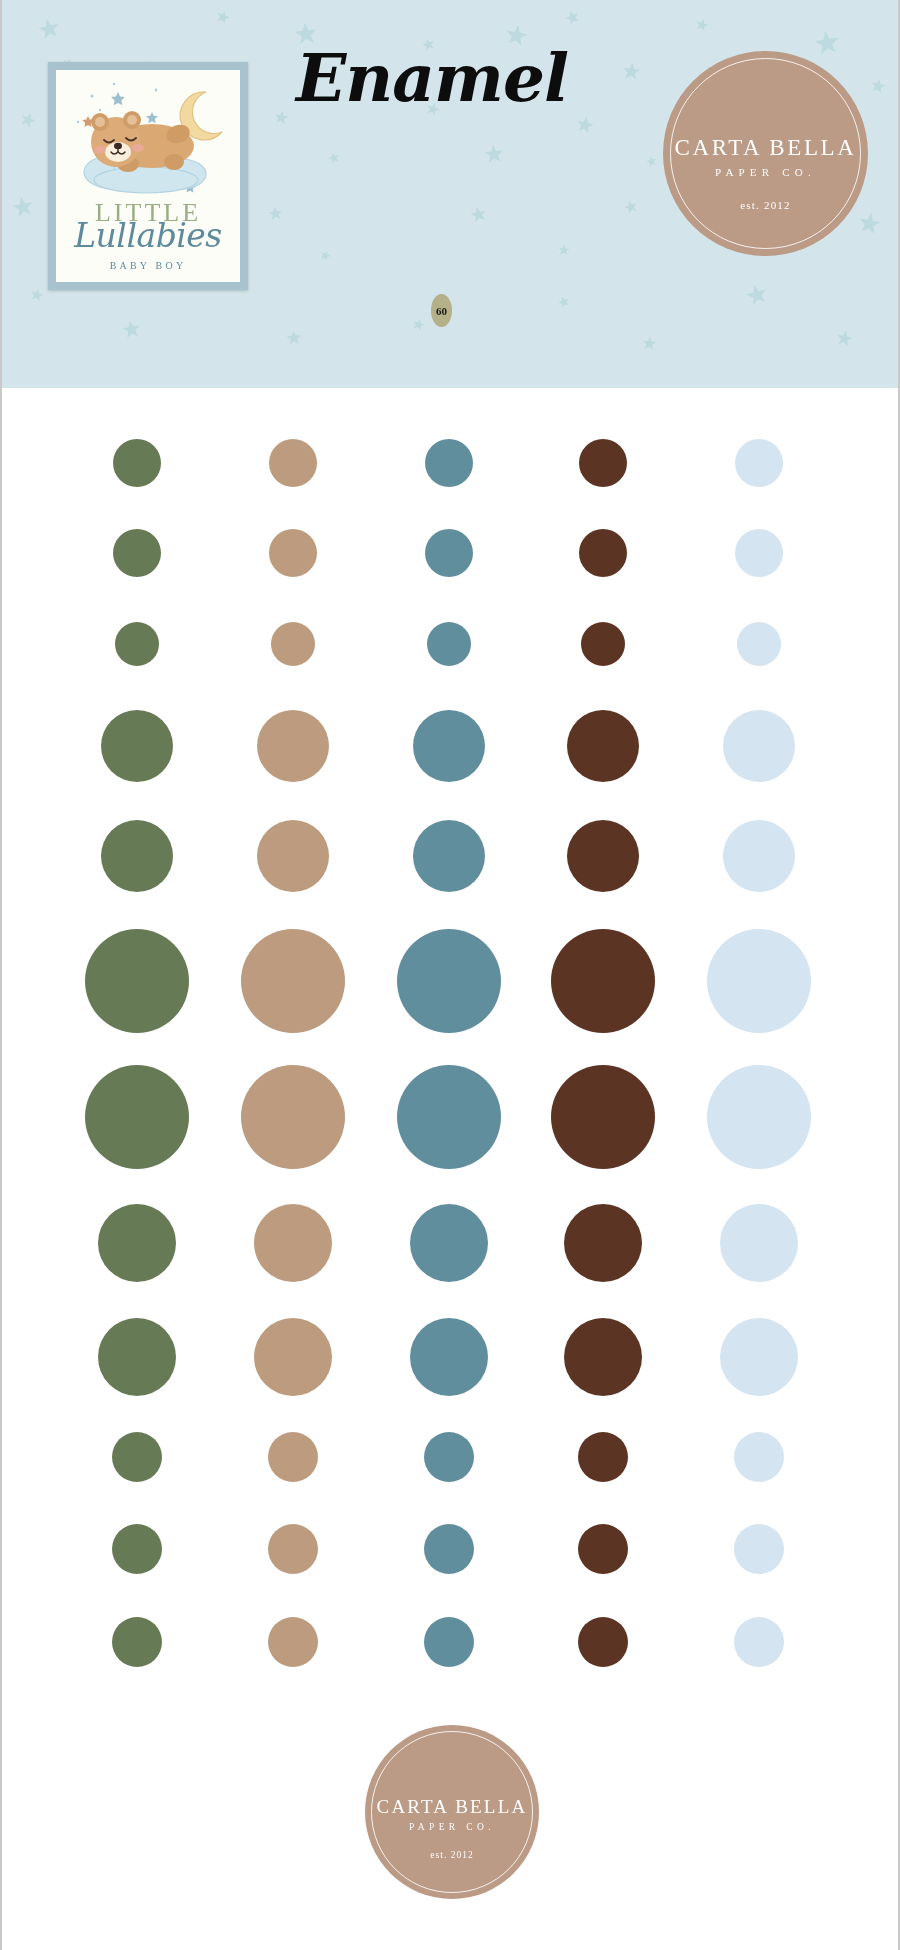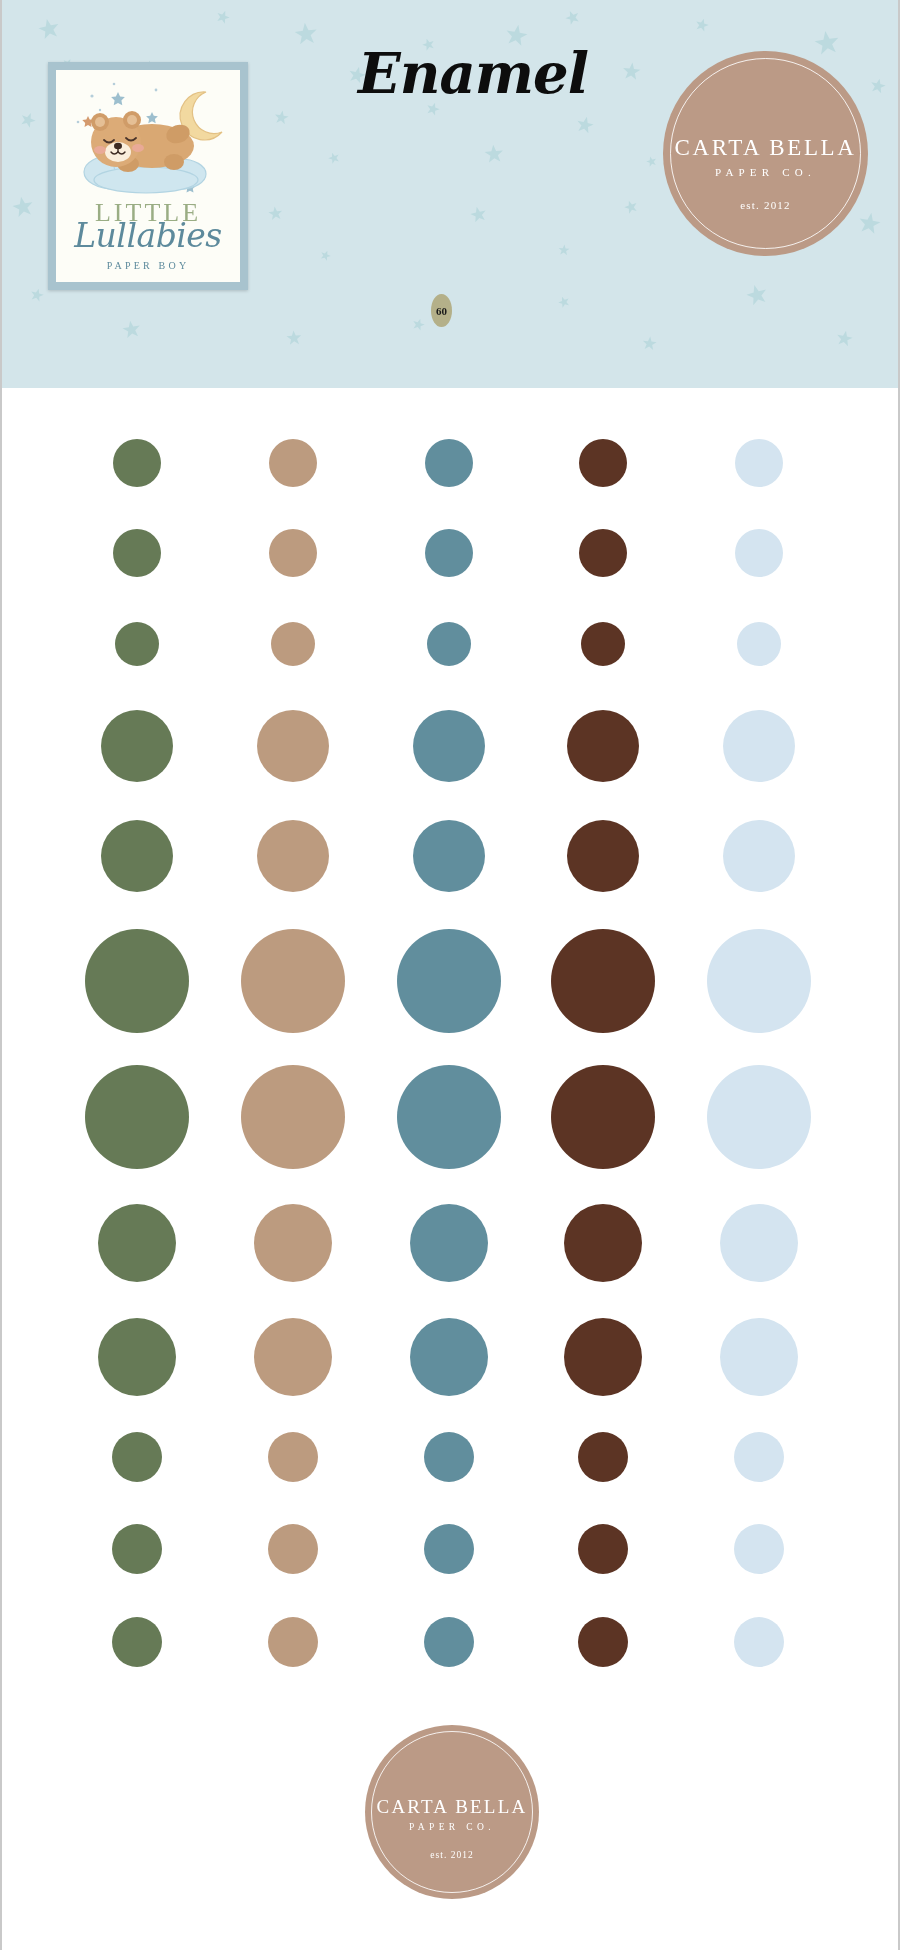--- a/index.html
+++ b/index.html
@@ -107,22 +107,22 @@
   }
   .title-line {
     font-family: "DejaVu Serif", serif;
     font-style: italic;
     font-weight: bold;
     color: #0d0d0d;
     line-height: 0.92;
     letter-spacing: -1px;
   }
   #title-line-1 {
-    font-size: 56px;
-    text-align: center;
+    font-size: 66px;
+    text-align: left;
     padding-left: 6px;
   }
   #title-line-2 {
     font-size: 86px;
     text-align: center;
     padding-right: 28px;
     margin-top: 8px;
   }
 
   
@@ -484,21 +484,21 @@
             <ellipse cx="82" cy="78" rx="6" ry="4" fill="#eda9a2" opacity="0.75"></ellipse>
 
             <ellipse cx="62" cy="76" rx="4" ry="3.2" fill="#3c2a22"></ellipse>
             <path d="M62 79 v3" stroke="#3c2a22" stroke-width="1.4" stroke-linecap="round"></path>
             <path d="M62 82 q-4 4 -7 0" stroke="#3c2a22" stroke-width="1.4" fill="none" stroke-linecap="round"></path>
             <path d="M62 82 q4 4 7 0" stroke="#3c2a22" stroke-width="1.4" fill="none" stroke-linecap="round"></path>
           </g>
         </svg>
         <div id="card-little">LITTLE</div>
         <div id="card-lullabies">Lullabies</div>
-        <div id="card-babyboy">PAPER BOY</div>
+        <div id="card-babyboy">BABY BOY</div>
       </div>
     </div>
 
     <div id="title-block">
       <div id="title-line-1" class="title-line">Enamel</div>
     </div>
 
     <div id="header-logo">
       <div class="logo-ring"></div>
       <div class="logo-name">CARTA BELLA</div>

